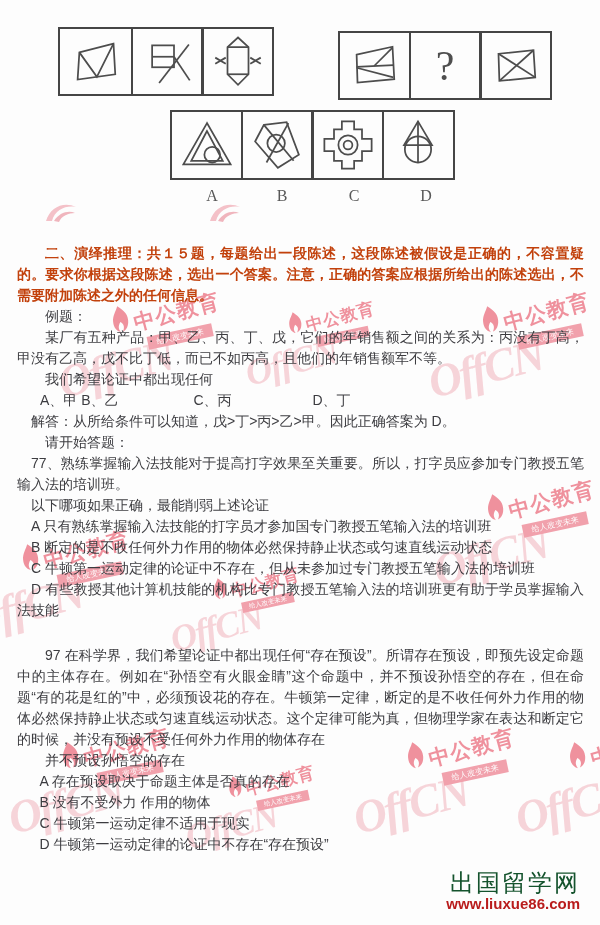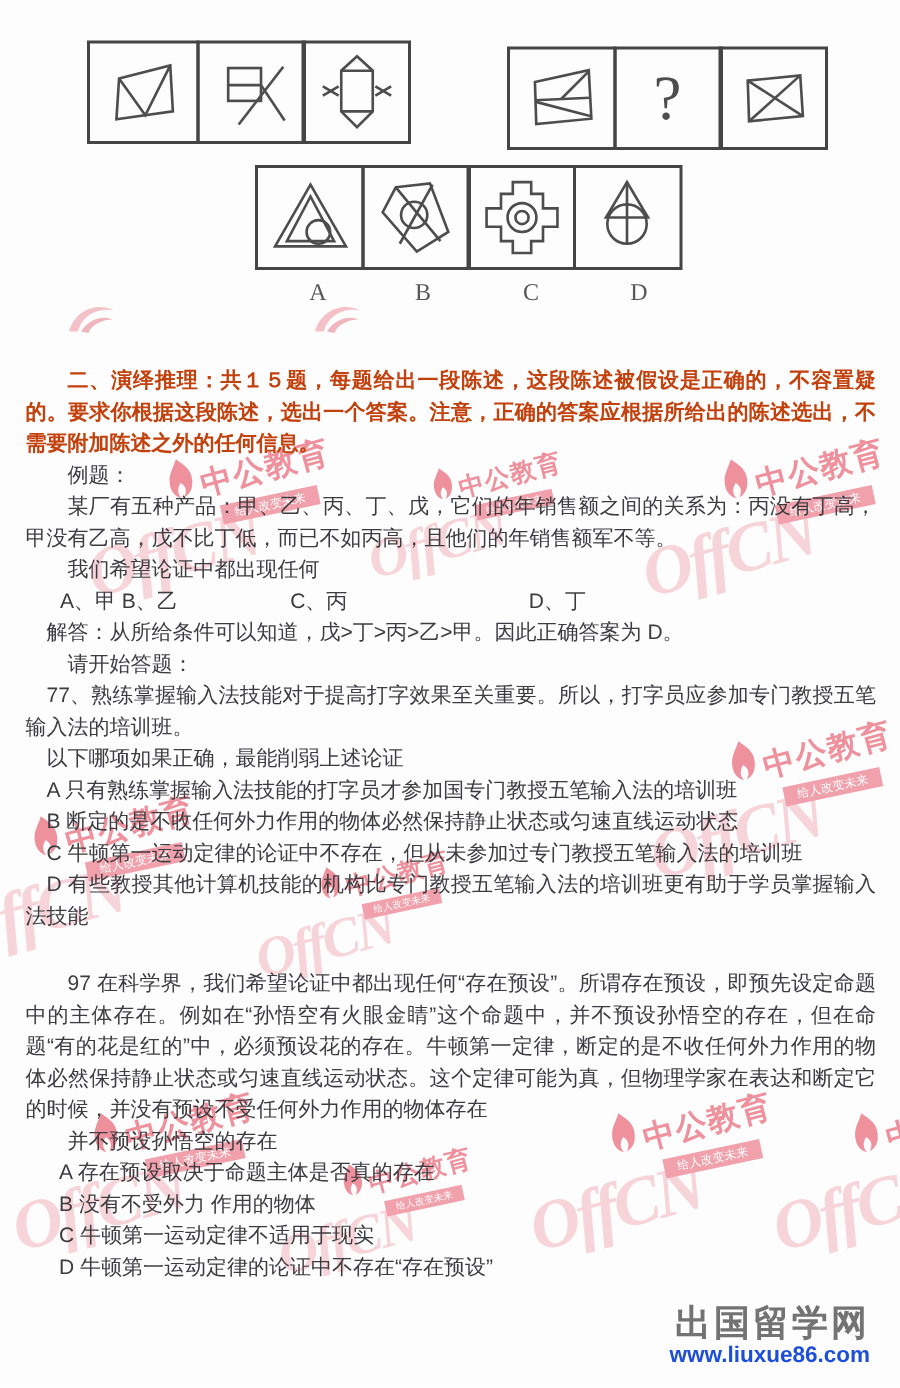--- a/index.html
+++ b/index.html
@@ -34,21 +34,21 @@
   .b { font-weight:bold; color:#c2410c; }
   .ind2 { text-indent:2em; }
   .ind16 { text-indent:1.6em; }
   .ind1 { text-indent:1em; }
   .gap24 { margin-top:24px !important; }
   .gap14 { margin-top:14px !important; }
   .optline span { display:inline-block; }
   .opt-sp1 { margin-left:23px; }
   .opt-sp2 { }
   .opt-sp3 { margin-left:71px; }
-  .opt-sp4 { margin-left:117px; }
+  .opt-sp4 { margin-left:77px; }
 
   
   .wm {
     position:absolute; width:178px; height:112px; z-index:0;
     transform:rotate(-15deg); opacity:.55; pointer-events:none;
   }
   .wm.sm { transform:rotate(-15deg) scale(.8); }
   .wm-offcn {
     position:absolute; left:0; top:34px;
     font-family:"Liberation Serif", serif; font-style:italic; font-weight:bold;
@@ -63,25 +63,25 @@
   .wm-ribbon {
     position:absolute; left:96px; top:40px;
     font-size:8px; color:#fff; background:#e8566a; padding:1px 9px;
     white-space:nowrap; transform:rotate(3deg);
   }
   .swoosh { position:absolute; z-index:0; opacity:.8; pointer-events:none; }
 
   
   .site-logo { position:absolute; right:20px; top:870px; text-align:right; z-index:3; }
   .site-name {
-    font-size:24px; font-weight:bold; color:#737373; letter-spacing:2px;
+    font-size:24px; font-weight:normal; color:#14532d; letter-spacing:2px;
     line-height:26px;
   }
   .site-url {
-    font-size:15px; font-weight:bold; color:#1d4ed8; line-height:16px;
+    font-size:15px; font-weight:bold; color:#b91c1c; line-height:16px;
   }
 </style>
 </head>
 <body>
 
 <div class="page">
 
   <svg class="swoosh" style="left:42px; top:200px;" width="38" height="24" viewBox="0 0 38 24">
     <path d="M4 21 C8 7 22 1 34 7 C25 5 13 9 10 21 Z" fill="#f2b3bc"></path>
     <path d="M12 21 C17 13 26 10 33 13 C27 13 19 16 17 22 Z" fill="#eda4ae"></path>

